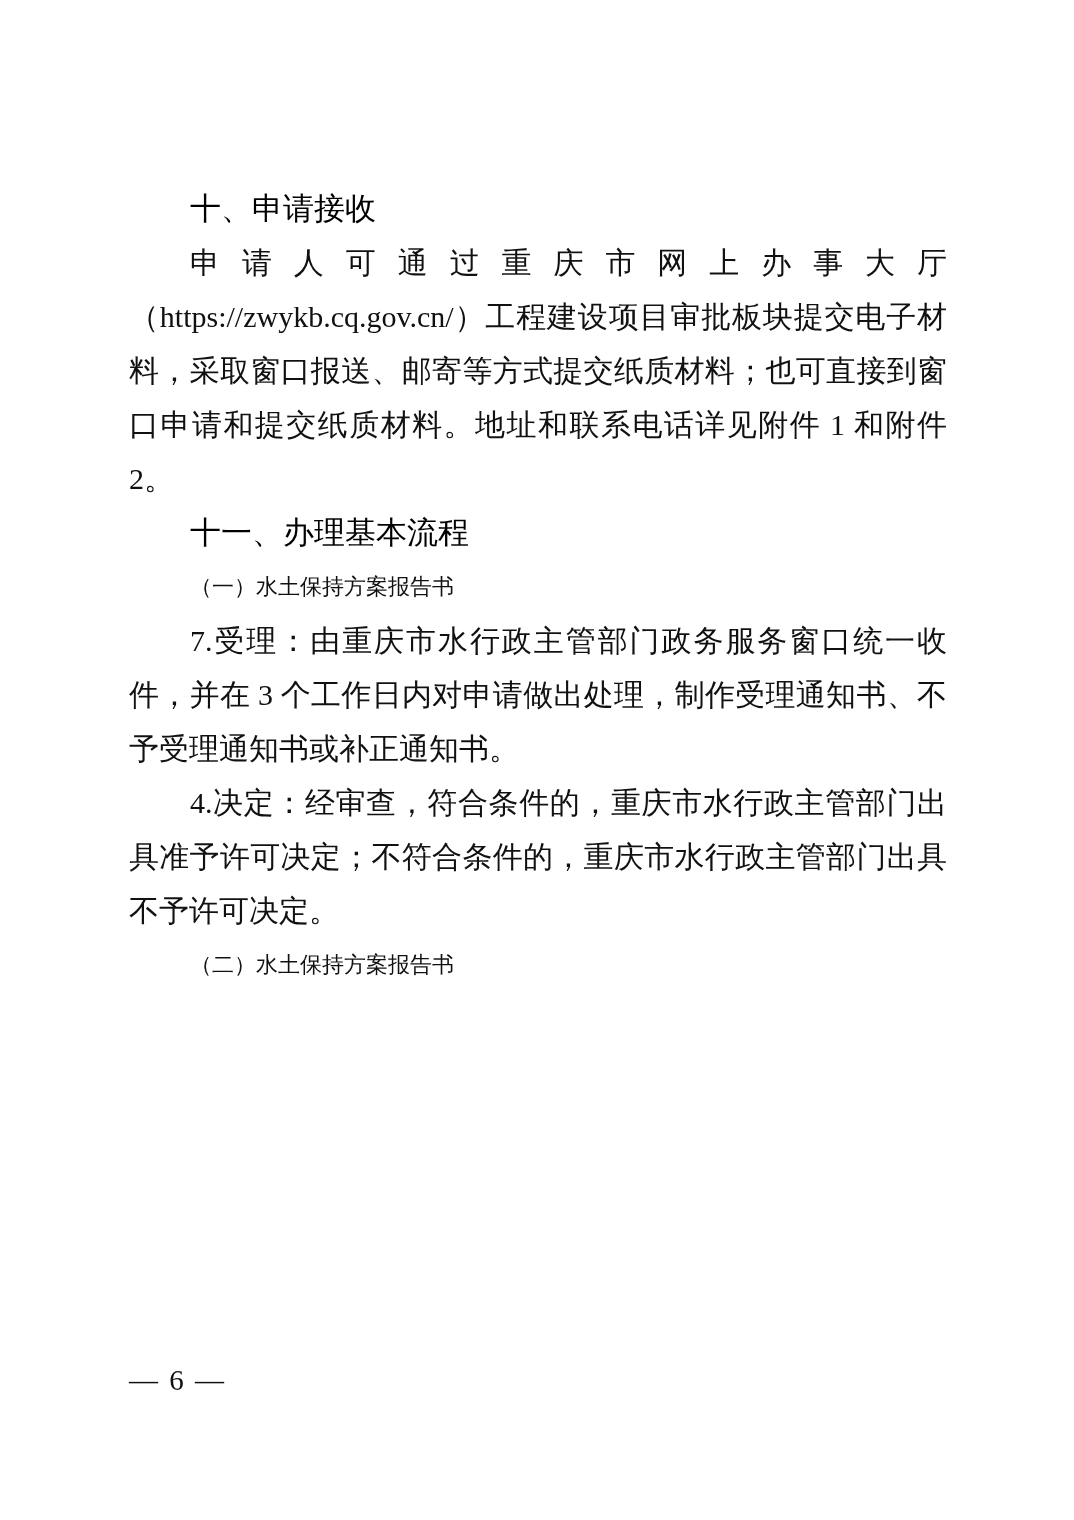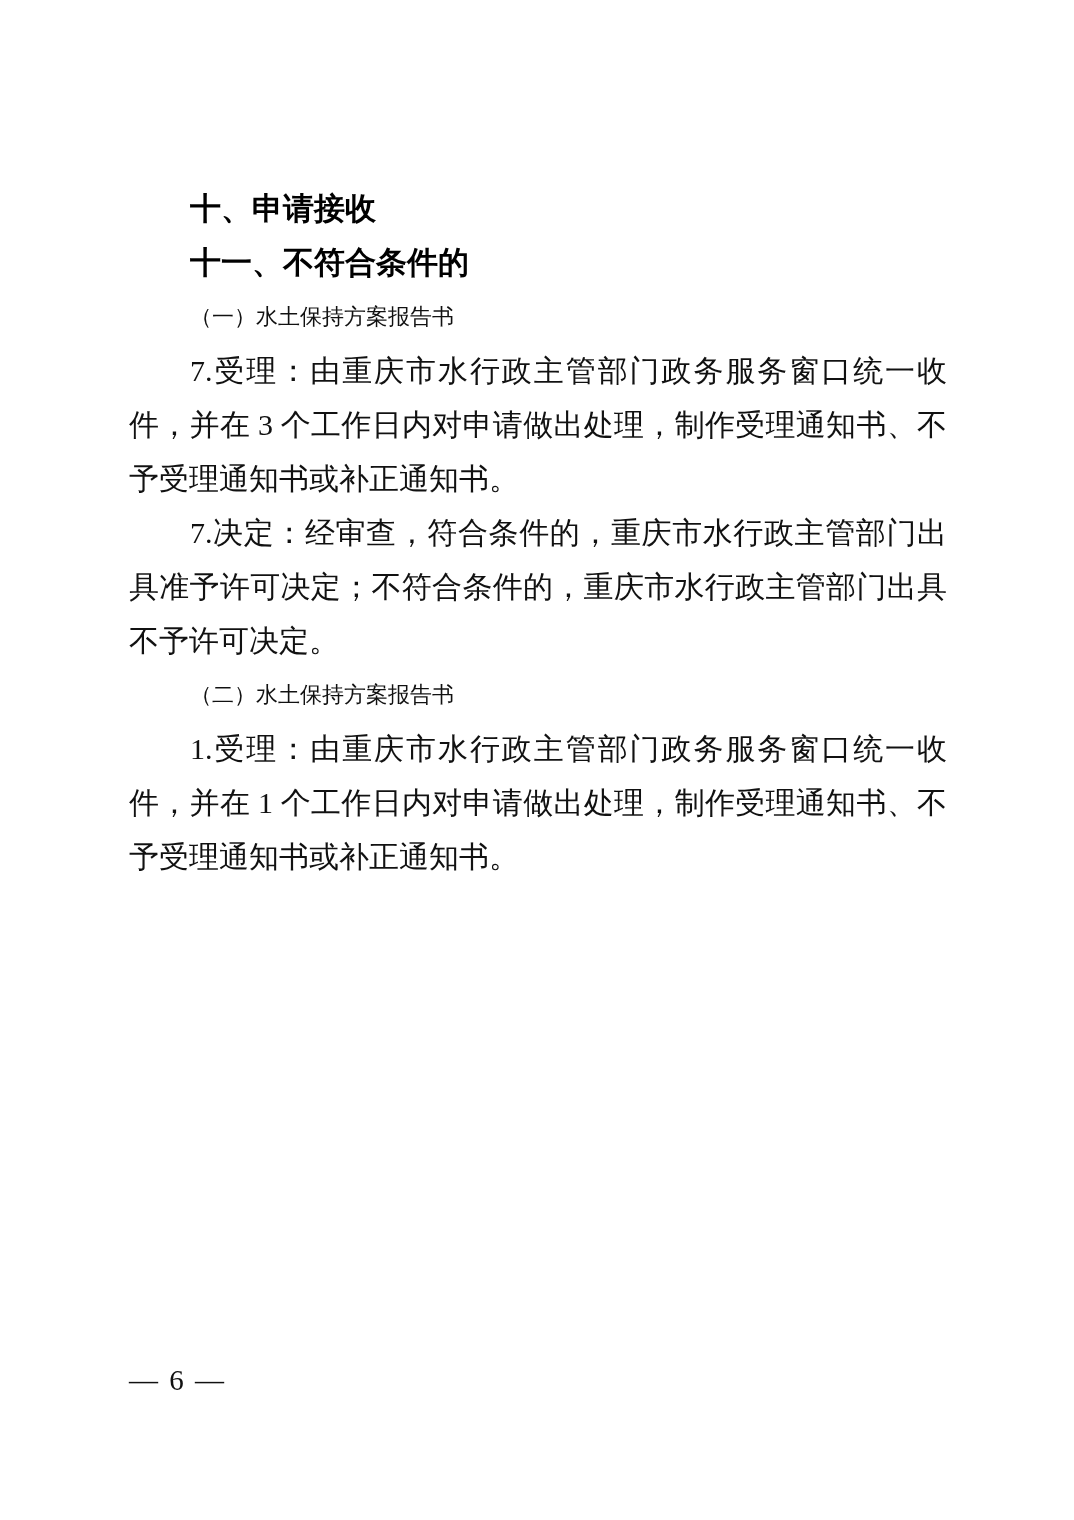--- a/index.html
+++ b/index.html
@@ -16,21 +16,21 @@
     overflow: hidden;
   }
   .content {
     position: absolute;
     left: 129px;
     top: 182px;
     width: 818px;
   }
   .heading {
     font-family: "Liberation Sans", sans-serif;
-    font-weight: bold;
+    font-weight: normal;
     font-size: 31px;
     line-height: 54px;
     margin: 0;
     text-indent: 61px;
     color: #000000;
   }
   .subheading {
     font-family: "Liberation Serif", serif;
     font-weight: normal;
     font-size: 22px;
@@ -60,21 +60,21 @@
     color: #111111;
     letter-spacing: 2px;
   }
 </style>
 </head>
 <body>
 
 <div class="page">
   <div class="content">
     <h2 class="heading">十、申请接收</h2>
-    <h2 class="heading">十一、不符合条件的</h2>
+    <p class="para">申请人可通过重庆市网上办事大厅（https://zwykb.cq.gov.cn/）工程建设项目审批板块提交电子材料，采取窗口报送、邮寄等方式提交纸质材料；也可直接到窗口申请和提交纸质材料。地址和联系电话详见附件 1 和附件 2。</p>
+    <h2 class="heading">十一、办理基本流程</h2>
     <p class="subheading">（一）水土保持方案报告书</p>
     <p class="para">7.受理：由重庆市水行政主管部门政务服务窗口统一收件，并在 3 个工作日内对申请做出处理，制作受理通知书、不予受理通知书或补正通知书。</p>
-    <p class="para">7.决定：经审查，符合条件的，重庆市水行政主管部门出具准予许可决定；不符合条件的，重庆市水行政主管部门出具不予许可决定。</p>
+    <p class="para">4.决定：经审查，符合条件的，重庆市水行政主管部门出具准予许可决定；不符合条件的，重庆市水行政主管部门出具不予许可决定。</p>
     <p class="subheading">（二）水土保持方案报告书</p>
-    <p class="para">1.受理：由重庆市水行政主管部门政务服务窗口统一收件，并在 1 个工作日内对申请做出处理，制作受理通知书、不予受理通知书或补正通知书。</p>
   </div>
   <div class="page-number">— 6 —</div>
 </div>
 
 </body></html>

